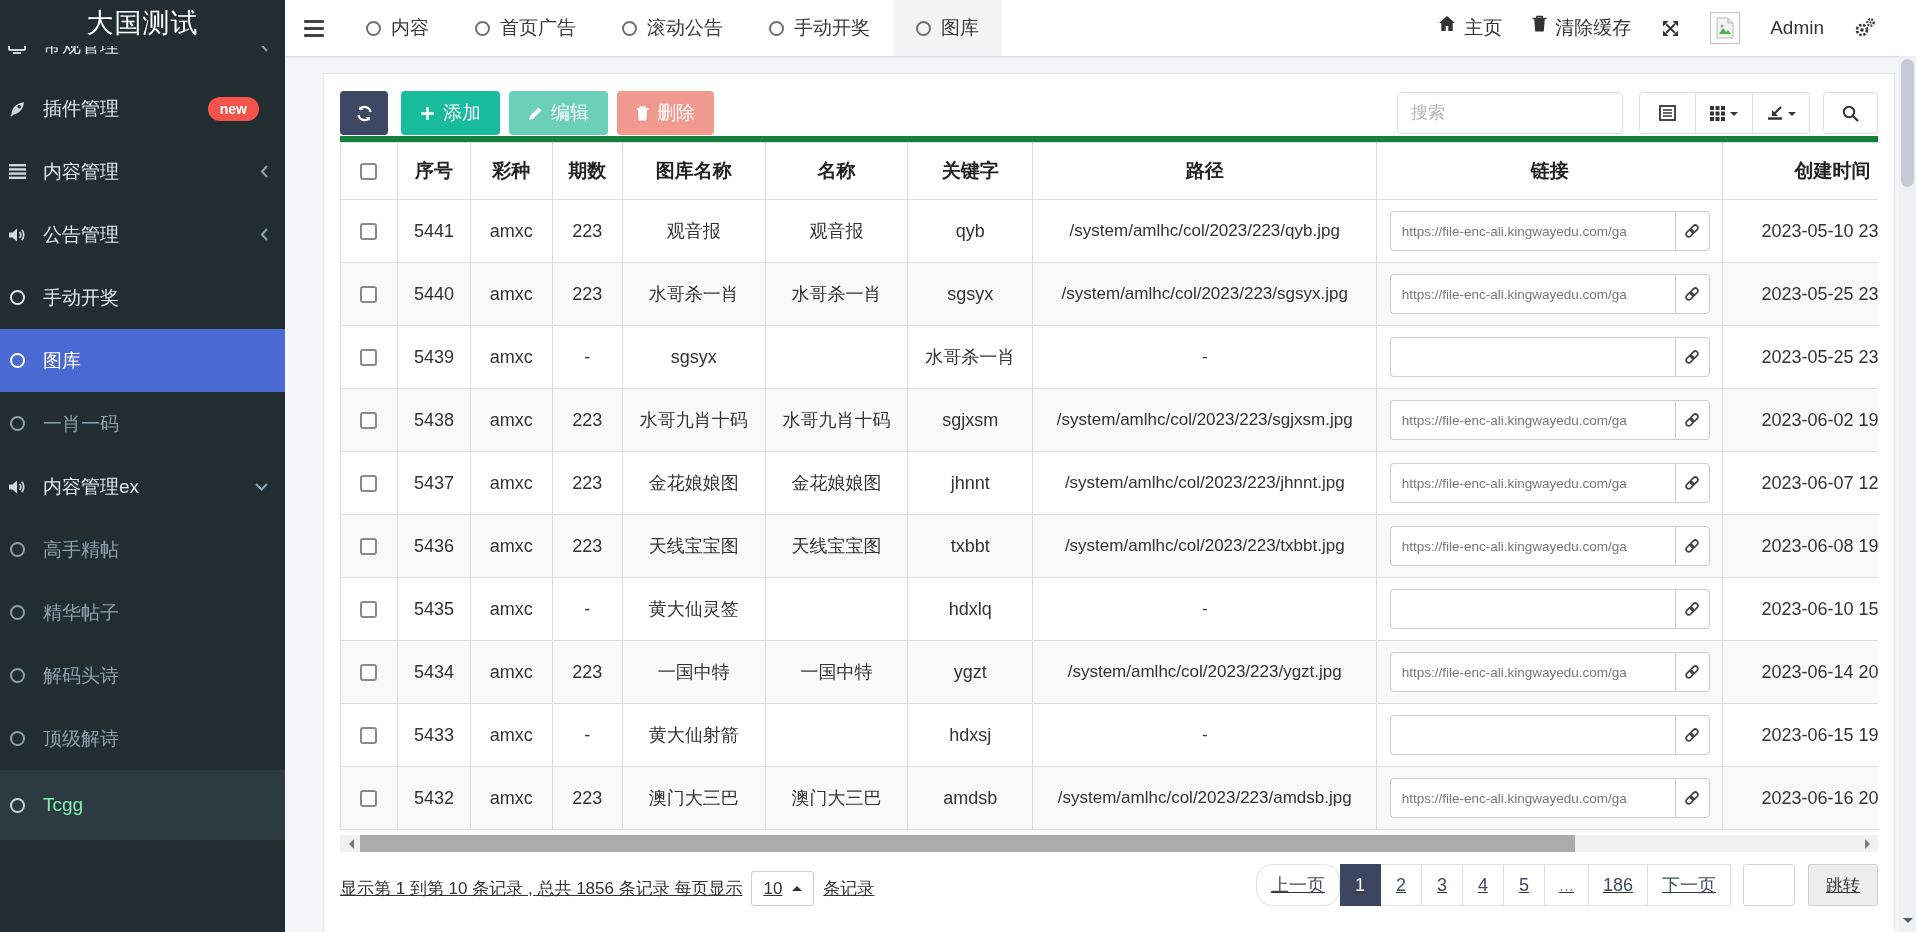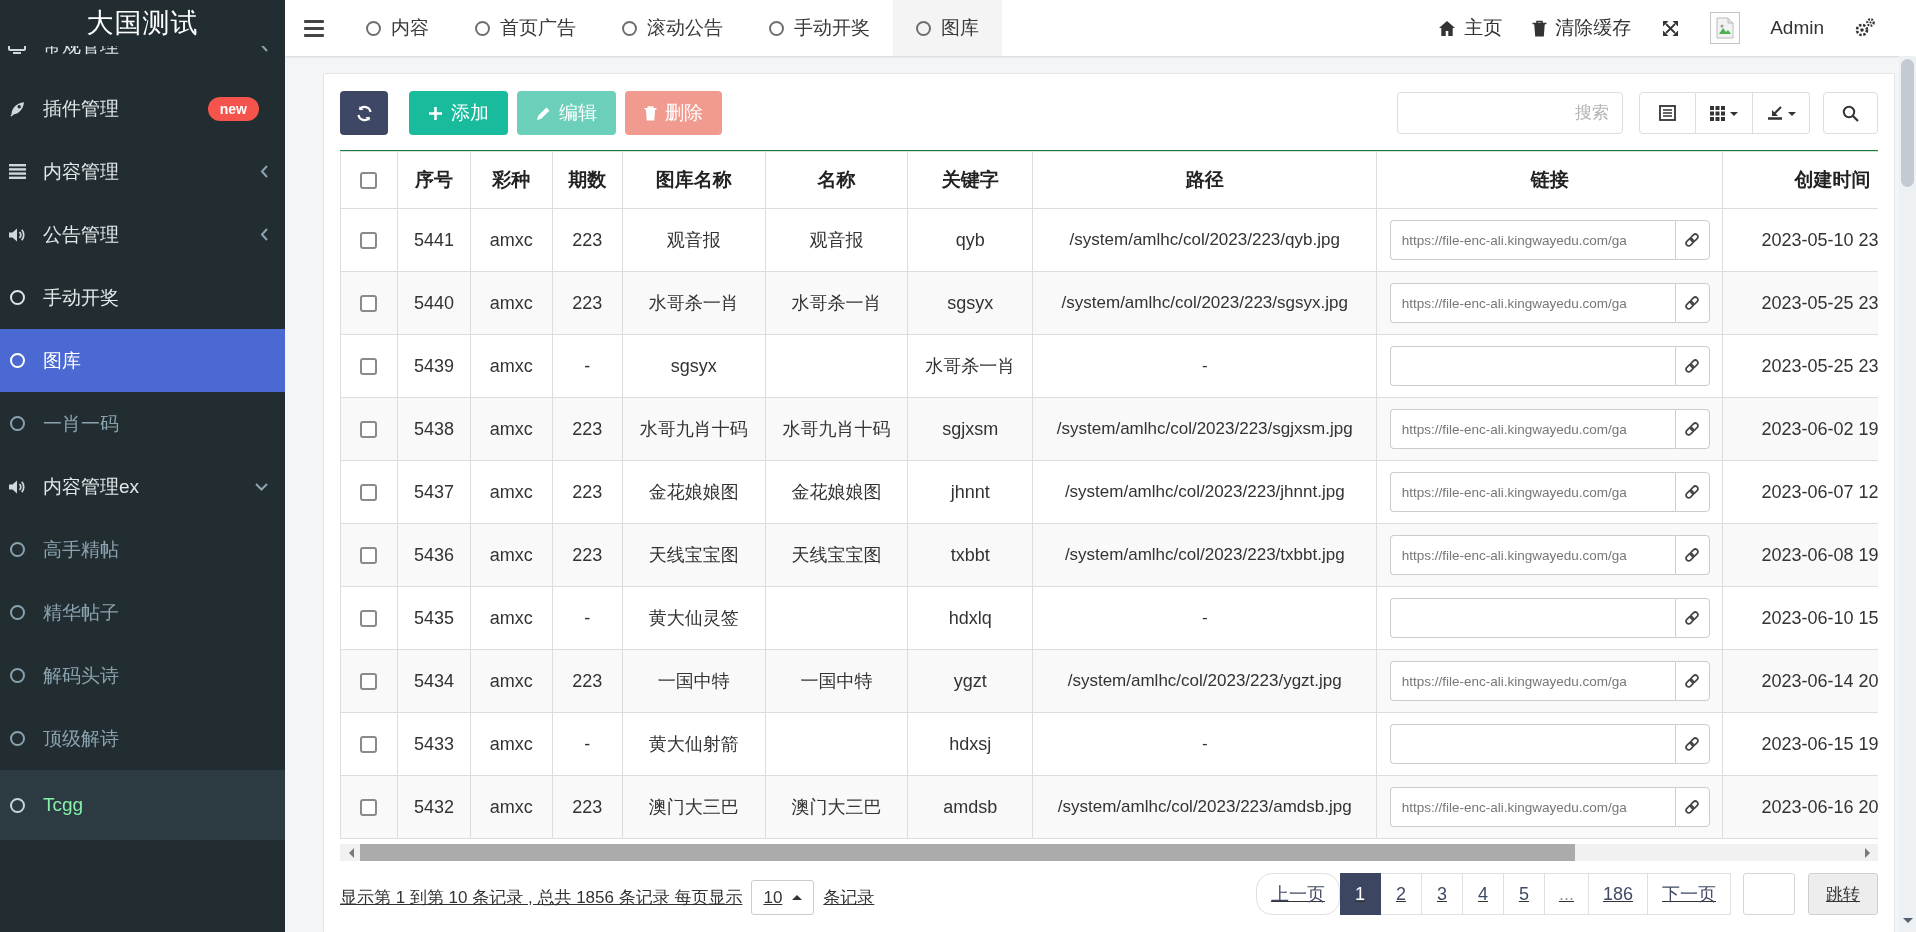--- a/index.html
+++ b/index.html
@@ -27,46 +27,46 @@
   
   .main { flex:1; display:flex; flex-direction:column; position:relative; overflow:hidden; }
 
   .topnav { height:56px; background:#fff; display:flex; align-items:stretch; box-shadow:0 1px 2px rgba(0,0,0,.12); position:relative; z-index:4; }
   .hamburger { width:58px; display:flex; flex-direction:column; justify-content:center; align-items:center; gap:4px; cursor:pointer; }
   .hamburger i { width:20px; height:3px; background:#454545; border-radius:1px; }
   .tab { display:flex; align-items:center; gap:10px; padding:0 23px; font-size:19px; color:#3a3a3a; cursor:pointer; }
   .tab .ring { border-color:#6f6f6f; }
   .tab.active { background:#f4f4f4; }
   .nav-right { margin-left:auto; display:flex; align-items:center; gap:30px; padding-right:40px; font-size:19px; color:#333; }
-  .nav-link { display:flex; align-items:center; gap:8px; cursor:pointer; color:#333; }
+  .nav-link { display:flex; align-items:flex-start; gap:8px; cursor:pointer; color:#333; }
   .avatar { width:30px; height:32px; border:1px solid #c4c4c4; background:#fdfdfd; display:flex; align-items:center; justify-content:center; }
 
   
   .content { flex:1; position:relative; background:#f4f5f7; padding:17px 21px 0 38px; overflow:hidden; }
   .card { background:#fff; border:1px solid #e5e5e5; border-radius:2px; height:860px; padding:15px 16px; overflow:hidden; }
 
   .toolbar { display:flex; align-items:center; margin-top:2px; }
   .btn { border:none; border-radius:4px; height:44px; display:inline-flex; align-items:center; justify-content:center;
          gap:8px; font-size:19px; color:#fff; cursor:pointer; font-family:inherit; }
   .btn-refresh { width:48px; background:#3e4763; }
-  .btn-add { background:#18bc9c; padding:0 19px; margin-left:21px; }
+  .btn-add { background:#18bc9c; padding:0 19px; margin-left:13px; }
   .btn-edit { background:#6bcfba; padding:0 19px; margin-left:9px; }
   .btn-del  { background:#f19a90; padding:0 19px; margin-left:9px; }
   .tb-right { margin-left:auto; display:flex; align-items:center; }
-  .search-input { width:226px; height:42px; border:1px solid #ddd; border-radius:4px; padding:0 13px; font-size:17px; color:#333; font-family:inherit; outline:none;text-align:right; }
+  .search-input { width:226px; height:42px; border:1px solid #ddd; border-radius:4px; padding:0 13px; font-size:17px; color:#333; font-family:inherit; outline:none; }
   .search-input::placeholder { color:#b3b3b3; }
   .btn-group { display:flex; margin-left:16px; }
   .gbtn { width:57px; height:42px; background:#fff; border:1px solid #ddd; border-left-width:0; display:flex; align-items:center; justify-content:center; gap:5px; color:#333; cursor:pointer; }
   .gbtn:first-child { border-left-width:1px; border-radius:4px 0 0 4px; }
   .gbtn:last-child { border-radius:0 4px 4px 0; }
   .btn-search { width:55px; height:42px; margin-left:13px; background:#fff; border:1px solid #ddd; border-radius:4px; display:flex; align-items:center; justify-content:center; color:#333; cursor:pointer; }
   .caret-down { width:0; height:0; border:4.5px solid transparent; border-top-color:#333; margin-top:5px; }
 
   
-  .table-wrap { margin-top:15px; overflow:hidden; border-top:1px solid #15803d; }
+  .table-wrap { margin-top:1px; overflow:hidden; border-top:6px solid #15803d; }
   table { border-collapse:collapse; table-layout:fixed; min-width:1603px; }
   th,td { border:1px solid #ddd; text-align:center; vertical-align:middle; }
   thead th { height:57px; font-size:19px; color:#222; font-weight:bold; background:#fff; }
   tbody td { height:63px; font-size:18px; color:#333; }
   tbody tr:nth-child(even) { background:#f9f9f9; }
   td.path-cell { font-size:17px; }
   td.time-cell { white-space:nowrap; }
   .cb { width:17px; height:17px; border:2px solid #8a8a8a; border-radius:3px; background:#fff; display:inline-block; vertical-align:middle; cursor:pointer; }
   .linkbox { display:flex; align-items:center; justify-content:center; padding:0 10px; }
   .link-input { flex:1; max-width:285px; height:40px; border:1px solid #ccc; border-right:none; border-radius:4px 0 0 4px;

